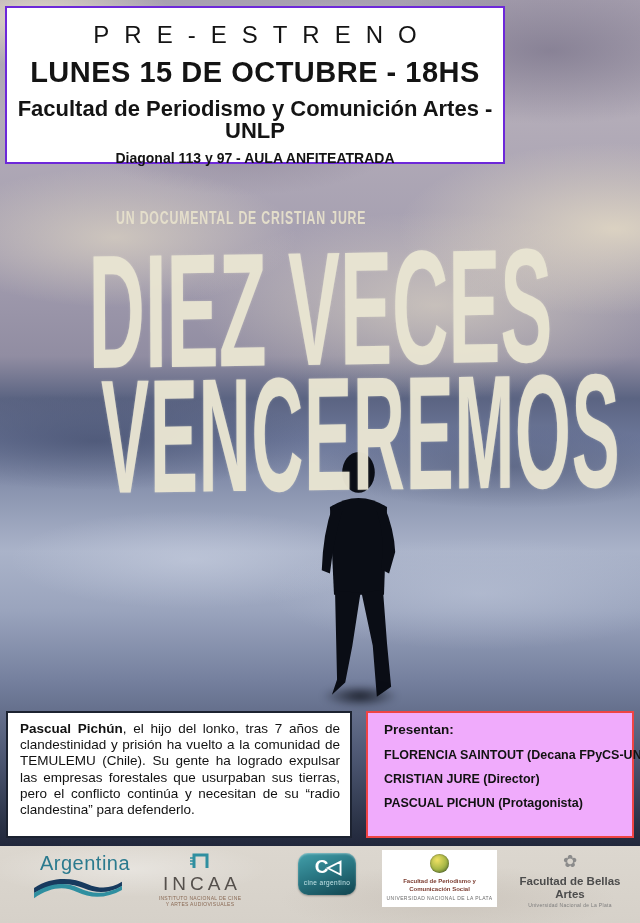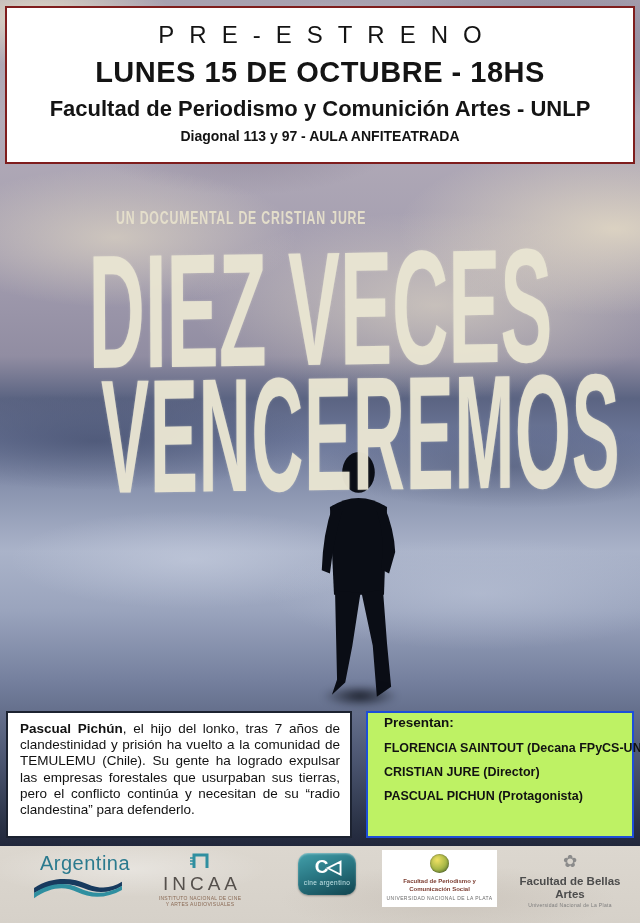--- a/index.html
+++ b/index.html
@@ -32,22 +32,22 @@
   
   .person{position:absolute;left:292px;top:450px;width:135px;height:255px;}
   .person svg{display:block;width:100%;height:100%;filter:blur(.7px);}
   .ground-shadow{
     position:absolute;left:300px;top:680px;width:120px;height:40px;
     background:radial-gradient(ellipse 55px 16px at 50% 40%, rgba(5,8,15,.8), transparent 70%);
     filter:blur(3px);
   }
   
   .header-box{
-    position:absolute;left:5px;top:6px;width:630px;height:158px;
-    background:#ffffff;border:2px solid #7f1d1d;box-sizing:border-box;
+    position:absolute;left:5px;top:6px;width:500px;height:158px;
+    background:#ffffff;border:2px solid #6d28d9;box-sizing:border-box;
     text-align:center;color:#141414;padding-top:15px;
   }
   .h-line1{font-size:24px;font-weight:400;letter-spacing:15px;padding-left:15px;line-height:1;margin-bottom:11px;}
   .h-line2{font-size:29px;font-weight:700;line-height:1;margin-bottom:11px;letter-spacing:.5px;}
   .h-line3{font-size:22px;font-weight:700;line-height:1;margin-bottom:9px;}
   .h-line4{font-size:14px;font-weight:700;line-height:1;}
   
   .credit-line{
     position:absolute;left:116px;top:206px;
     font-size:15px;font-weight:700;letter-spacing:1px;color:#e7e1cc;
@@ -68,22 +68,22 @@
   
   .synopsis-box{
     position:absolute;left:6px;top:711px;width:346px;height:127px;
     background:#fff;border:2px solid #1c2230;box-sizing:border-box;
     padding:8px 10px 0 12px;color:#121212;
     font-size:13.5px;line-height:16.2px;text-align:justify;
   }
   .synopsis-box b{font-weight:700;margin-top:23px;}
   .presenters-box{
     position:absolute;left:366px;top:711px;width:268px;height:127px;
-    background:#bef264;border:2px solid #1d4ed8;box-sizing:border-box;
-    padding:2px 6px 0 16px;color:#121212;
+    background:#f0abfc;border:2px solid #ef4444;box-sizing:border-box;
+    padding:9px 6px 0 16px;color:#121212;
   }
   .presenters-heading{font-size:13.5px;font-weight:700;margin-bottom:11px;}
   .presenter-item{font-size:12.5px;font-weight:700;margin-bottom:10px;white-space:nowrap;}
   
   .footer{
     position:absolute;left:0;top:846px;width:640px;height:77px;
     background-image:
       radial-gradient(ellipse 200px 40px at 20% 30%, rgba(255,255,255,.35), transparent 70%),
       radial-gradient(ellipse 240px 50px at 70% 70%, rgba(170,158,148,.25), transparent 70%),
       linear-gradient(180deg,#dcd7cf,#d6d1c9);

